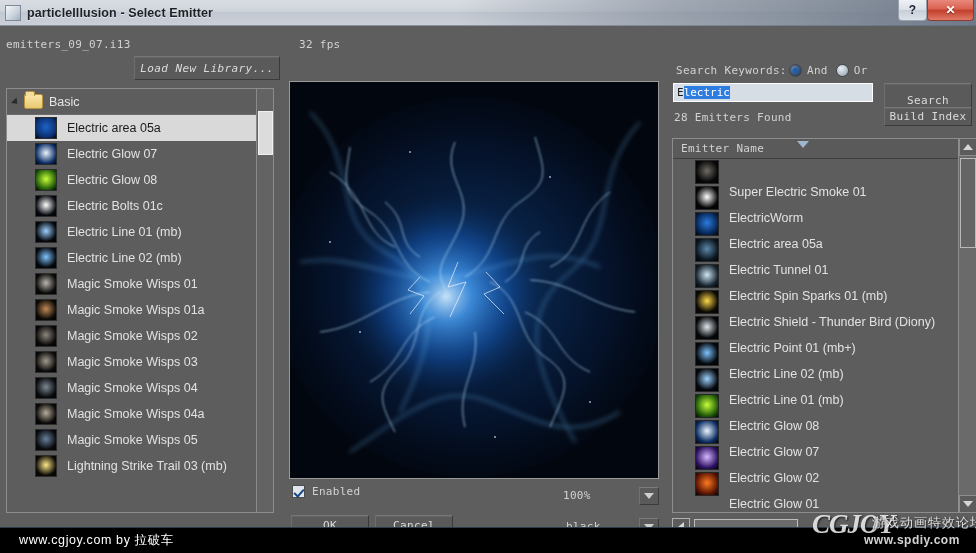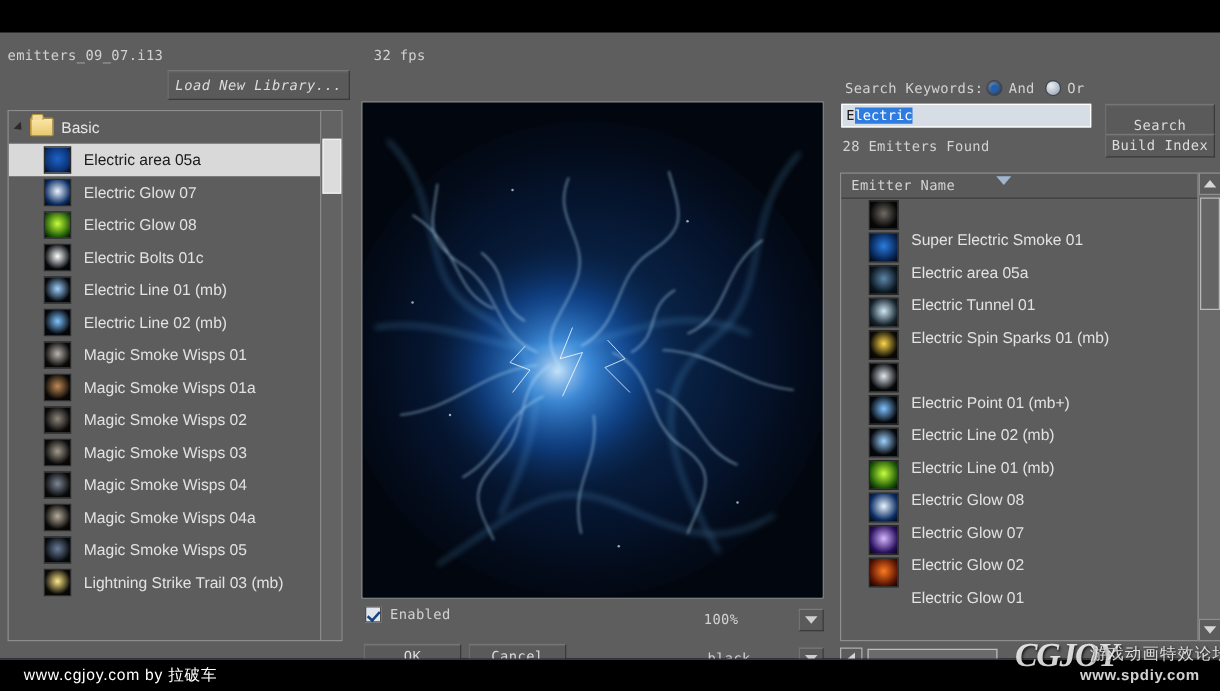--- a/index.html
+++ b/index.html
@@ -357,20 +357,29 @@
   }
   .status-text {
     color: #ffffff; font-size: 12.5px; margin-left: 19px; letter-spacing: .6px;
   }
 </style>
 </head>
 <body>
 
 <div id="app">
 
+  <div class="titlebar">
+    <div class="title-bg-right"></div>
+    <div class="tb-icon"></div>
+    <div class="tb-title">particleIllusion - Select Emitter</div>
+    <div class="tb-buttons">
+      <div class="tb-btn">?</div>
+      <div class="tb-btn close">✕</div>
+    </div>
+  </div>
 
   <div class="dialog">
 
     <div class="lib-path mono">emitters_09_07.i13</div>
     <div class="btn load-lib-btn">Load New Library...</div>
 
     <div class="left-list">
       <div class="folder-row">
         <span class="tri"></span>
         <span class="folder-icon"></span>
@@ -548,33 +557,38 @@
       <div class="col-header">
         <span class="mono">Emitter Name</span>
         <span class="sort-caret"></span>
       </div>
       <div class="right-rows" id="right-items">
           <div class="r-item">
             <span class="r-thumb" style="background: radial-gradient(circle at 50% 45%, rgb(111, 106, 99) 0%, rgb(7, 7, 7) 68%, rgb(2, 3, 5) 100%);"></span>
             <span class="r-label">Super Electric Smoke 01</span>
           </div>
           <div class="r-item">
+            <span class="r-thumb" style="background: radial-gradient(circle at 50% 45%, rgb(255, 255, 255) 0%, rgb(5, 5, 5) 68%, rgb(2, 3, 5) 100%);"></span>
+            <span class="r-label">ElectricWorm</span>
+          </div>
+          <div class="r-item">
             <span class="r-thumb" style="background: radial-gradient(circle at 50% 45%, rgb(42, 124, 224) 0%, rgb(7, 36, 82) 68%, rgb(2, 3, 5) 100%);"></span>
             <span class="r-label">Electric area 05a</span>
           </div>
           <div class="r-item">
             <span class="r-thumb" style="background: radial-gradient(circle at 50% 45%, rgb(93, 135, 168) 0%, rgb(10, 22, 32) 68%, rgb(2, 3, 5) 100%);"></span>
             <span class="r-label">Electric Tunnel 01</span>
           </div>
           <div class="r-item">
             <span class="r-thumb" style="background: radial-gradient(circle at 50% 45%, rgb(207, 231, 245) 0%, rgb(22, 36, 46) 68%, rgb(2, 3, 5) 100%);"></span>
             <span class="r-label">Electric Spin Sparks 01 (mb)</span>
           </div>
           <div class="r-item">
             <span class="r-thumb" style="background: radial-gradient(circle at 50% 45%, rgb(255, 215, 74) 0%, rgb(12, 10, 4) 68%, rgb(2, 3, 5) 100%);"></span>
+            <span class="r-label">Electric Shield - Thunder Bird (Diony)</span>
           </div>
           <div class="r-item">
             <span class="r-thumb" style="background: radial-gradient(circle at 50% 45%, rgb(223, 230, 238) 0%, rgb(6, 7, 9) 68%, rgb(2, 3, 5) 100%);"></span>
             <span class="r-label">Electric Point 01 (mb+)</span>
           </div>
           <div class="r-item">
             <span class="r-thumb" style="background: radial-gradient(circle at 50% 45%, rgb(127, 196, 255) 0%, rgb(4, 7, 12) 68%, rgb(2, 3, 5) 100%);"></span>
             <span class="r-label">Electric Line 02 (mb)</span>
           </div>
           <div class="r-item">

